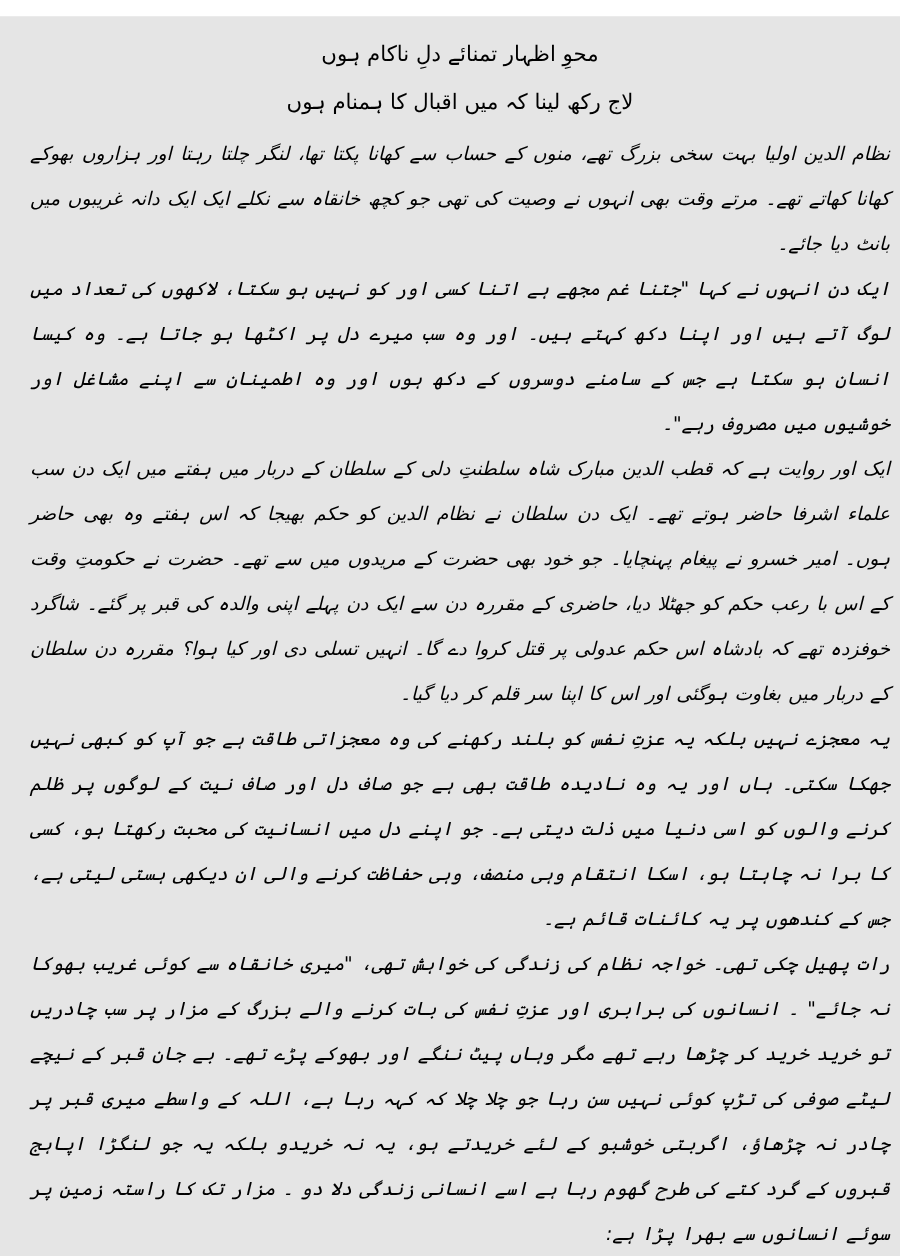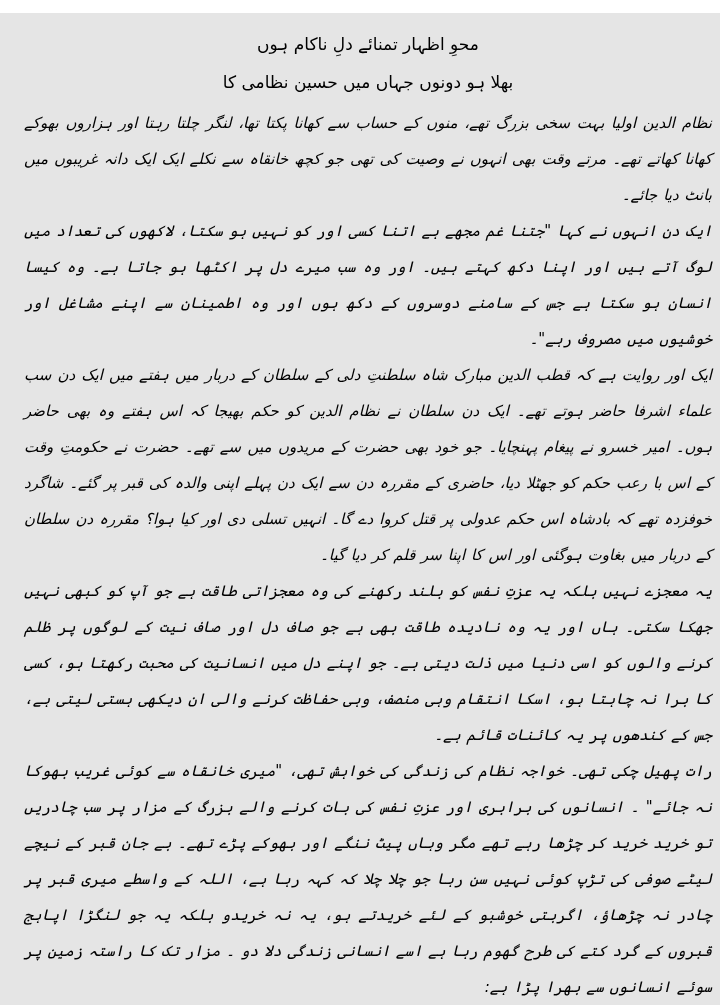--- a/index.html
+++ b/index.html
@@ -45,21 +45,21 @@
     font-style: italic;
   }
 </style>
 </head>
 <body>
 
 <div class="page">
 
   <div class="stanza">
     <p class="verse">محوِ اظہار تمنائے دلِ ناکام ہوں</p>
-    <p class="verse">بھلا ہو دونوں جہاں میں حسین نظامی کا</p>
+    <p class="verse">لاج رکھ لینا کہ میں اقبال کا ہمنام ہوں</p>
   </div>
 
   <div class="prose">
     <p class="para">نظام الدین اولیا بہت سخی بزرگ تھے، منوں کے حساب سے کھانا پکتا تھا، لنگر چلتا رہتا اور ہزاروں بھوکے کھانا کھاتے تھے۔ مرتے وقت بھی انہوں نے وصیت کی تھی جو کچھ خانقاہ سے نکلے ایک ایک دانہ غریبوں میں بانٹ دیا جائے۔</p>
     <p class="para">ایک دن انہوں نے کہا "جتنا غم مجھے ہے اتنا کسی اور کو نہیں ہو سکتا، لاکھوں کی تعداد میں لوگ آتے ہیں اور اپنا دکھ کہتے ہیں۔ اور وہ سب میرے دل پر اکٹھا ہو جاتا ہے۔ وہ کیسا انسان ہو سکتا ہے جس کے سامنے دوسروں کے دکھ ہوں اور وہ اطمینان سے اپنے مشاغل اور خوشیوں میں مصروف رہے"۔</p>
     <p class="para">ایک اور روایت ہے کہ قطب الدین مبارک شاہ سلطنتِ دلی کے سلطان کے دربار میں ہفتے میں ایک دن سب علماء اشرفا حاضر ہوتے تھے۔ ایک دن سلطان نے نظام الدین کو حکم بھیجا کہ اس ہفتے وہ بھی حاضر ہوں۔ امیر خسرو نے پیغام پہنچایا۔ جو خود بھی حضرت کے مریدوں میں سے تھے۔ حضرت نے حکومتِ وقت کے اس با رعب حکم کو جھٹلا دیا، حاضری کے مقررہ دن سے ایک دن پہلے اپنی والدہ کی قبر پر گئے۔ شاگرد خوفزدہ تھے کہ بادشاہ اس حکم عدولی پر قتل کروا دے گا۔ انہیں تسلی دی اور کیا ہوا؟ مقررہ دن سلطان کے دربار میں بغاوت ہوگئی اور اس کا اپنا سر قلم کر دیا گیا۔</p>
     <p class="para">یہ معجزے نہیں بلکہ یہ عزتِ نفس کو بلند رکھنے کی وہ معجزاتی طاقت ہے جو آپ کو کبھی نہیں جھکا سکتی۔ ہاں اور یہ وہ نادیدہ طاقت بھی ہے جو صاف دل اور صاف نیت کے لوگوں پر ظلم کرنے والوں کو اسی دنیا میں ذلت دیتی ہے۔ جو اپنے دل میں انسانیت کی محبت رکھتا ہو، کسی کا برا نہ چاہتا ہو، اسکا انتقام وہی منصف، وہی حفاظت کرنے والی ان دیکھی ہستی لیتی ہے، جس کے کندھوں پر یہ کائنات قائم ہے۔</p>
     <p class="para">رات پھیل چکی تھی۔ خواجہ نظام کی زندگی کی خواہش تھی، "میری خانقاہ سے کوئی غریب بھوکا نہ جائے" ۔ انسانوں کی برابری اور عزتِ نفس کی بات کرنے والے بزرگ کے مزار پر سب چادریں تو خرید خرید کر چڑھا رہے تھے مگر وہاں پیٹ ننگے اور بھوکے پڑے تھے۔ بے جان قبر کے نیچے لیٹے صوفی کی تڑپ کوئی نہیں سن رہا جو چلا چلا کہ کہہ رہا ہے، اللہ کے واسطے میری قبر پر چادر نہ چڑھاؤ، اگربتی خوشبو کے لئے خریدتے ہو، یہ نہ خریدو بلکہ یہ جو لنگڑا اپاہج قبروں کے گرد کتے کی طرح گھوم رہا ہے اسے انسانی زندگی دلا دو ۔ مزار تک کا راستہ زمین پر سوئے انسانوں سے بھرا پڑا ہے:</p>
   </div>
 

